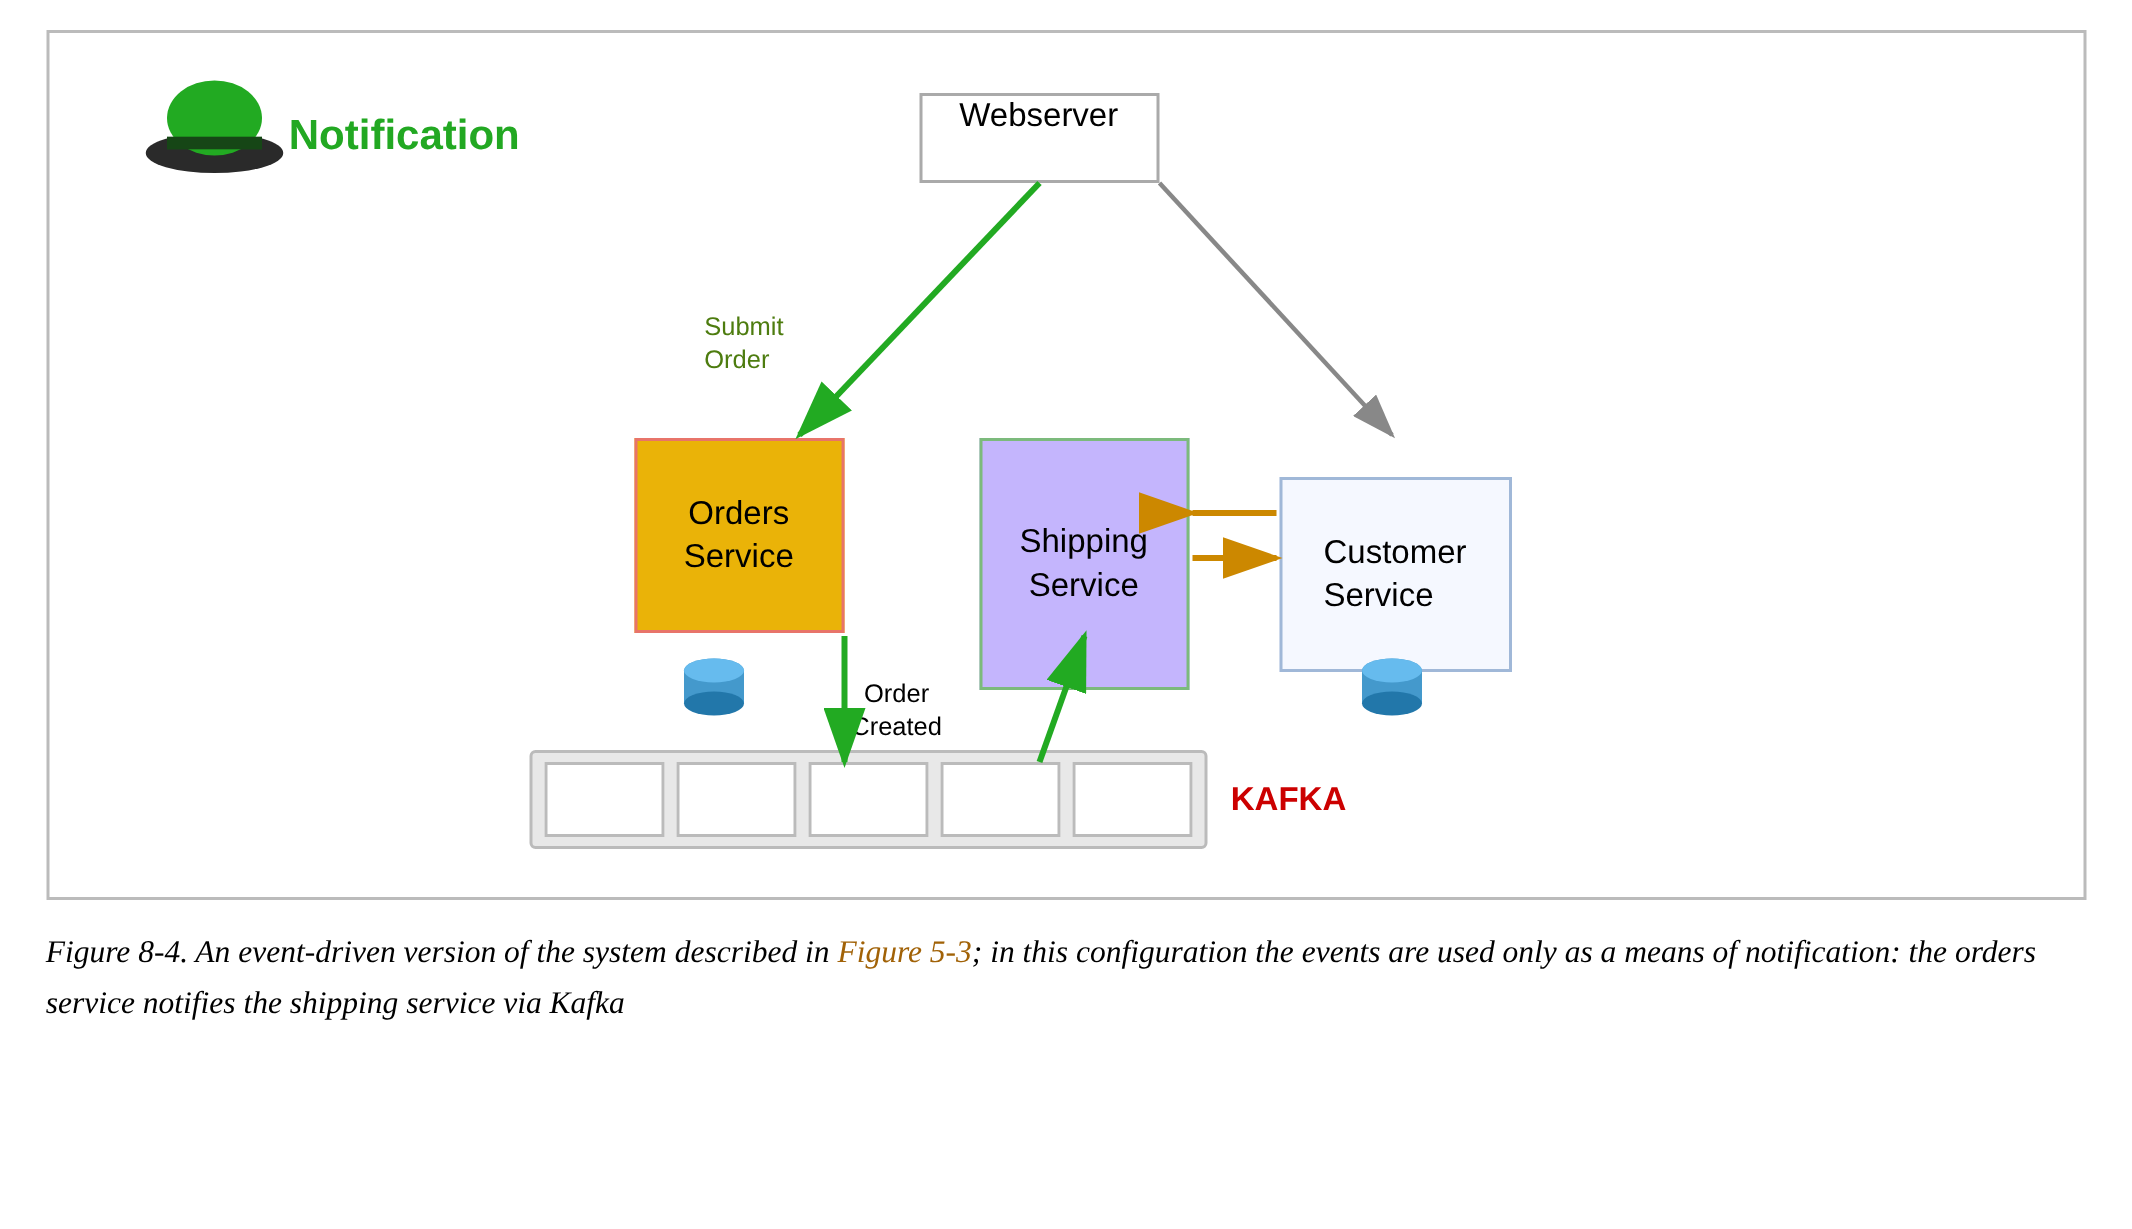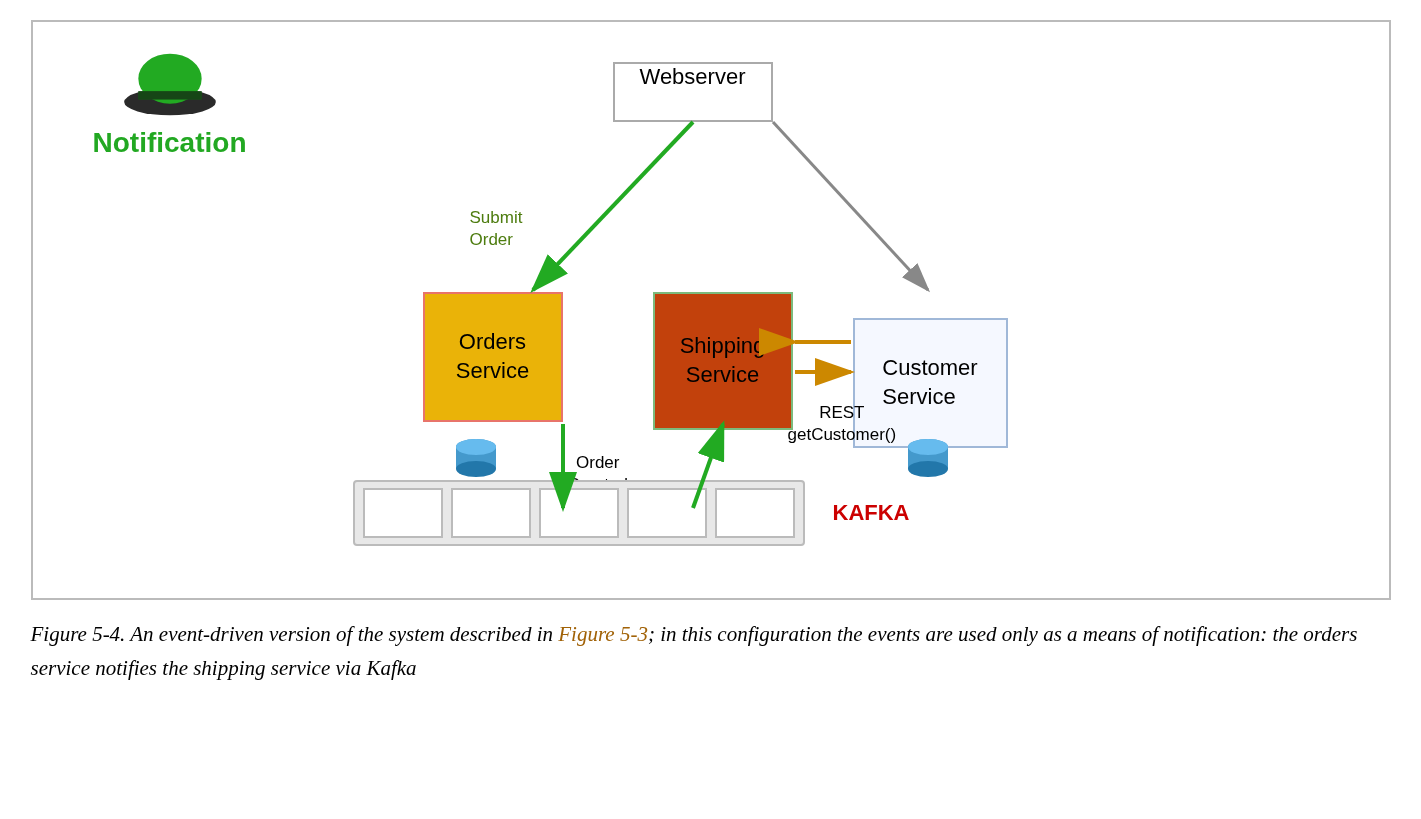--- a/index.html
+++ b/index.html
@@ -38,21 +38,21 @@
       font-size: 22px;
       font-family: Arial, sans-serif;
     }
 
     
     .notification-area {
       position: absolute;
       top: 30px;
       left: 60px;
       display: flex;
-      flex-direction: column;
+      flex-direction: row;
       align-items: center;
       justify-content: flex-end;
     }
 
     .hat-icon {
       width: 100px;
       height: 70px;
     }
 
     .notification-label {
@@ -80,23 +80,23 @@
       text-align: center;
       line-height: 1.3;
     }
 
     
     .shipping-service-box {
       position: absolute;
       top: 270px;
       left: 620px;
       width: 140px;
-      height: 138px;
+      height: 168px;
       border: 2.5px solid #7cba7c;
-      background: #c2410c;
+      background: #c4b5fd;
       display: flex;
       align-items: center;
       justify-content: center;
       font-size: 22px;
       font-family: Arial, sans-serif;
       text-align: center;
       line-height: 1.3;
     }
 
     
@@ -114,25 +114,25 @@
       font-size: 22px;
       font-family: Arial, sans-serif;
       text-align: left;
       line-height: 1.3;
       margin-top: 26px;
     }
 
     
     .kafka-container {
       position: absolute;
-      bottom: 52px;
+      bottom: 32px;
       left: 320px;
       display: flex;
       align-items: center;
-      gap: 16px;
+      gap: 4px;
     }
 
     .kafka-bar {
       display: flex;
       border: 2px solid #bbb;
       background: #e8e8e8;
       padding: 6px 8px;
       gap: 8px;
       border-radius: 4px;
     }
@@ -270,23 +270,20 @@
   </div>
 
   <div class="submit-order-label">
     Submit<br>Order
   </div>
 
   <div class="order-created-label">
     Order<br>Created
   </div>
 
-  <div class="rest-label">
-    REST<br>getCustomer()
-  </div>
 
   <div class="kafka-container">
     <div class="kafka-bar">
       <div class="kafka-cell"></div>
       <div class="kafka-cell"></div>
       <div class="kafka-cell"></div>
       <div class="kafka-cell"></div>
       <div class="kafka-cell"></div>
     </div>
     <div class="kafka-label">KAFKA</div>
@@ -320,14 +317,14 @@
     <line x1="660" y1="486" x2="690" y2="402" stroke="#22aa22" stroke-width="4" marker-end="url(#arrow-green-up)"></line>
 
     <line x1="818" y1="320" x2="762" y2="320" stroke="#cc8800" stroke-width="4" marker-end="url(#arrow-orange-left)"></line>
 
     <line x1="762" y1="350" x2="818" y2="350" stroke="#cc8800" stroke-width="4" marker-end="url(#arrow-orange-right)"></line>
   </svg>
 
 </div>
 
 <div class="caption">
-  <span>Figure 5-4. An event-driven version of the system described in </span><a class="caption-link" href="#">Figure 5-3</a><span>; in this configuration the events are used only as a means of notification: the orders service notifies the shipping service via Kafka</span>
+  <span>Figure 8-4. An event-driven version of the system described in </span><a class="caption-link" href="#">Figure 5-3</a><span>; in this configuration the events are used only as a means of notification: the orders service notifies the shipping service via Kafka</span>
 </div>
 
 </body></html>

